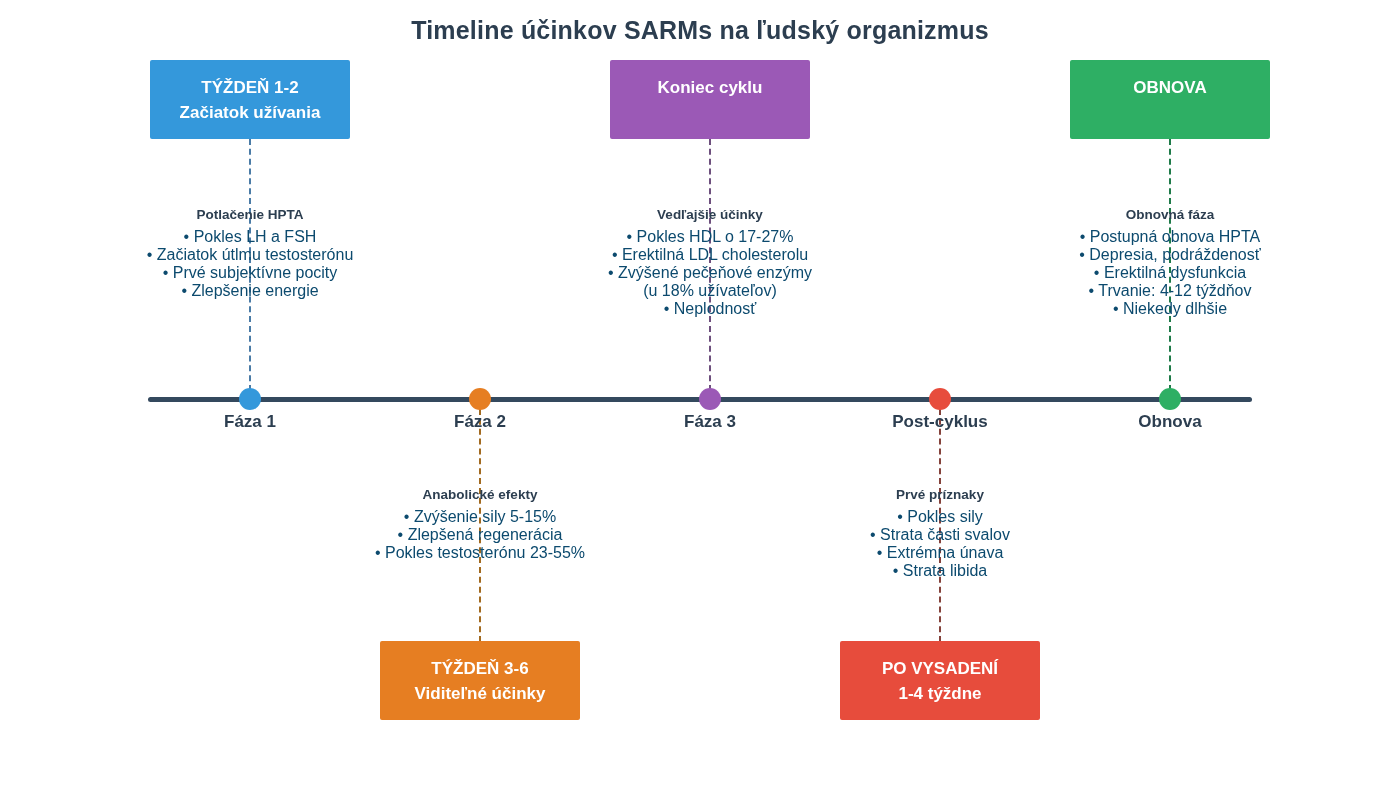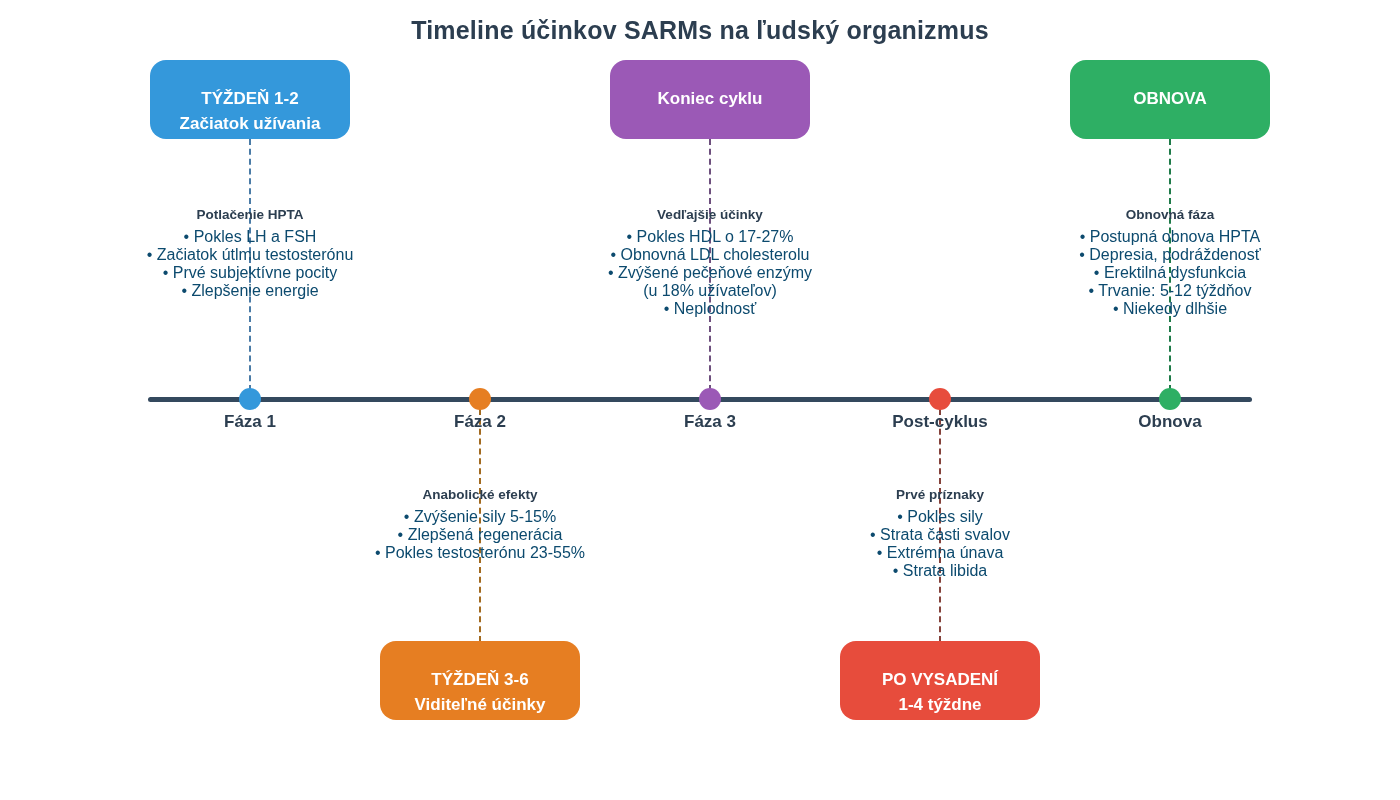--- a/index.html
+++ b/index.html
@@ -8,23 +8,23 @@
     font-family:"Liberation Sans", "DejaVu Sans", sans-serif; overflow:hidden;
   }
   .title {
     position:absolute; top:16px; left:0; width:100%; text-align:center;
     font-size:25px; font-weight:bold; color:#2c3e50; letter-spacing:0.2px;
   }
   .phase { position:absolute; top:0; width:280px; height:800px; }
   .p1{left:110px} .p2{left:340px} .p3{left:570px} .p4{left:800px} .p5{left:1030px}
 
   .tbox {
-    position:absolute; left:40px; width:200px; height:79px; border-radius:16px;
+    position:absolute; left:40px; width:200px; height:79px; border-radius:2px;
     color:#ffffff; text-align:center; font-weight:bold; font-size:17px;
-    line-height:25px; padding-top:26px; box-sizing:border-box; z-index:4;
+    line-height:25px; padding-top:15px; box-sizing:border-box; z-index:4;
   }
   .above .tbox { top:60px; }
   .below .tbox { top:641px; }
 
   .dash { position:absolute; left:139px; width:0; border-left:2px dashed #888; z-index:1; }
   .above .dash { top:139px; height:252px; }
   .below .dash { top:409px; height:233px; }
 
   .detail { position:absolute; left:0; width:280px; text-align:center; z-index:2;margin-top:20px; }
   .above .detail { top:186px; }
@@ -88,21 +88,21 @@
   </div>
 
   <div class="phase p3 above">
     <div class="tbox" style="background-color: rgb(155, 89, 182);">
       <div>Koniec cyklu</div>
     </div>
     <div class="dash" style="border-left-color: rgb(109, 79, 125);"></div>
     <div class="detail">
       <div class="detail-heading">Vedľajšie účinky</div>
       <div class="detail-line">• Pokles HDL o 17-27%</div>
-      <div class="detail-line">• Obnovná LDL cholesterolu</div>
+      <div class="detail-line">• Erektilná LDL cholesterolu</div>
       <div class="detail-line">• Zvýšené pečeňové enzýmy</div>
       <div class="detail-line">(u 18% užívateľov)</div>
       <div class="detail-line">• Neplodnosť</div>
     </div>
     <div class="dot" style="background-color: rgb(155, 89, 182);"></div>
     <div class="plabel">Fáza 3</div>
   </div>
 
   <div class="phase p4 below">
     <div class="tbox" style="background-color: rgb(231, 76, 60);">
@@ -124,20 +124,20 @@
   <div class="phase p5 above">
     <div class="tbox" style="background-color: rgb(46, 175, 100);">
       <div>OBNOVA</div>
     </div>
     <div class="dash" style="border-left-color: rgb(30, 122, 72);"></div>
     <div class="detail">
       <div class="detail-heading">Obnovná fáza</div>
       <div class="detail-line">• Postupná obnova HPTA</div>
       <div class="detail-line">• Depresia, podráždenosť</div>
       <div class="detail-line">• Erektilná dysfunkcia</div>
-      <div class="detail-line">• Trvanie: 5-12 týždňov</div>
+      <div class="detail-line">• Trvanie: 4-12 týždňov</div>
       <div class="detail-line">• Niekedy dlhšie</div>
     </div>
     <div class="dot" style="background-color: rgb(46, 175, 100);"></div>
     <div class="plabel">Obnova</div>
   </div>
 
 </div>
 
 </body></html>

